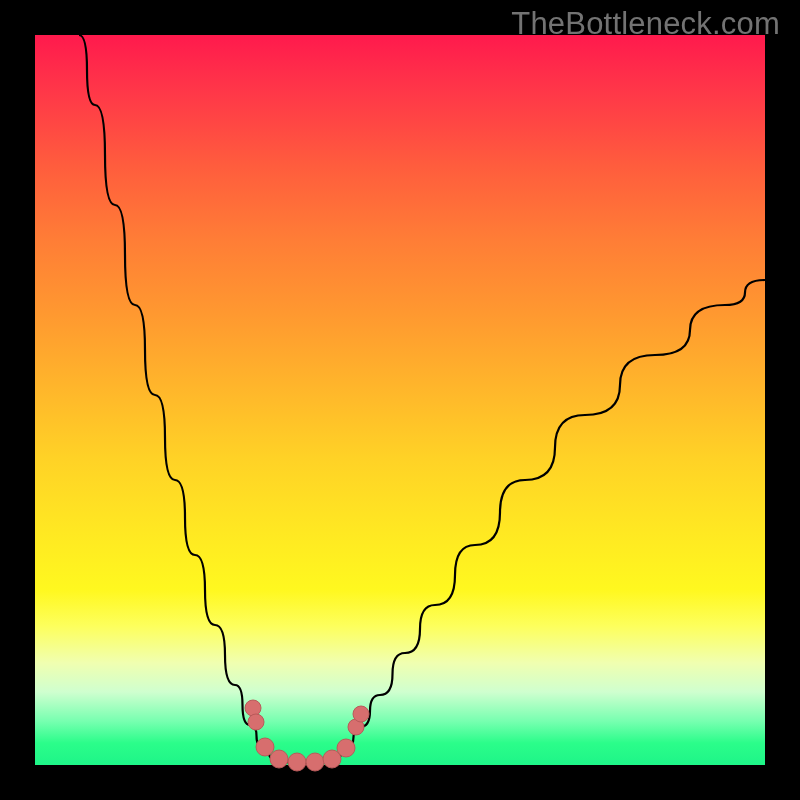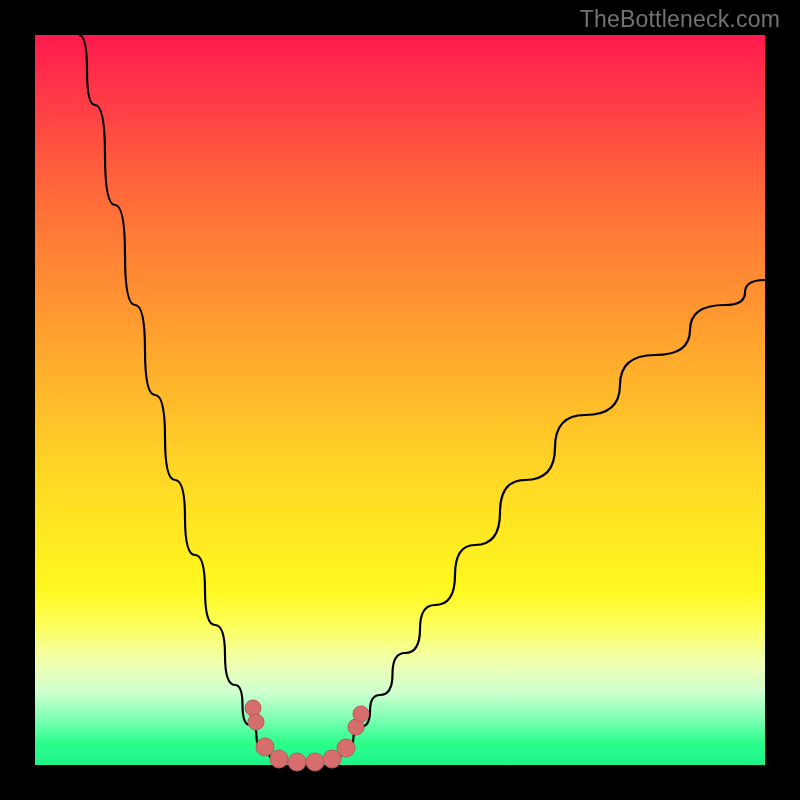--- a/index.html
+++ b/index.html
@@ -33,21 +33,21 @@
       #77ffb0 94%,
       #2bfd8a 97%,
       #1ef588 100%
     );
   }
   .watermark {
     position: absolute;
     top: 6px;
     right: 20px;
     color: #737373;
-    font-size: 23px;
+    font-size: 31px;
     letter-spacing: 0.2px;
     font-weight: 400;
   }
   svg.curve {
     position: absolute;
     left: 0;
     top: 0;
     width: 730px;
     height: 730px;
     overflow: visible;

